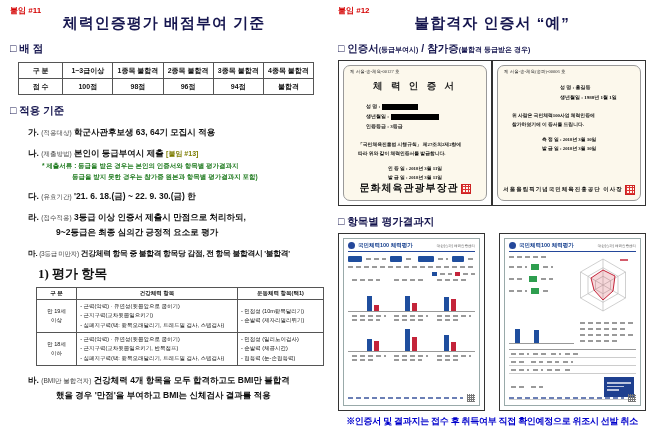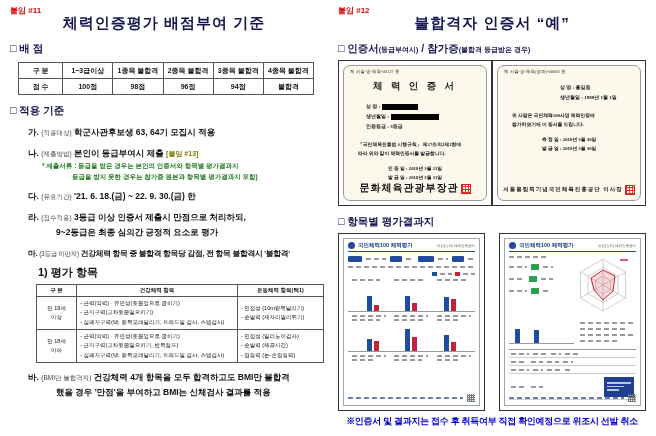--- a/index.html
+++ b/index.html
@@ -20,21 +20,21 @@
   .score-table td { border: 1px solid #555; font-size: 7px; font-weight: bold; text-align: center;
     height: 16px; padding: 1px; }
   .score-table td.col-label { width: 15%; }
 
   .item { margin: 9px 0 0 18px; font-size: 8.5px; font-weight: bold; white-space: nowrap; }
   .item-paren { font-size: 6.5px; color: #444; font-weight: normal; }
   .item-ref { color: #7c7c00; font-size: 7px; }
   .item-line2 { margin-left: 46px; margin-top: 3px; }
   .note { margin: 2px 0 0 32px; font-size: 6.5px; font-weight: bold; color: #1e7a1e; white-space: nowrap; }
   .note2 { margin-left: 62px; }
-  .sub-label { margin: 6px 0 0 28px; font-size: 11px; font-weight: bold; }
+  .sub-label { margin: 6px 0 0 28px; font-size: 13px; font-weight: bold; font-family: Liberation Serif, serif; }
   .item-tight { font-size: 7.8px; letter-spacing: -0.3px; }
 
   .eval-table { border-collapse: collapse; width: 288px; margin: 4px 0 0 26px; table-layout: fixed; }
   .eval-table td { border: 1px solid #555; font-size: 5.5px; padding: 2px 3px; vertical-align: middle; }
   .eval-table .c-group { width: 14%; text-align: center; }
   .eval-table .c-health { width: 56%; }
   .eval-table .c-sport { width: 30%; }
   .eval-table .hdr td { text-align: center; font-weight: bold; height: 12px; }
   .eval-line { white-space: nowrap; overflow: hidden; line-height: 1.7; }
 

